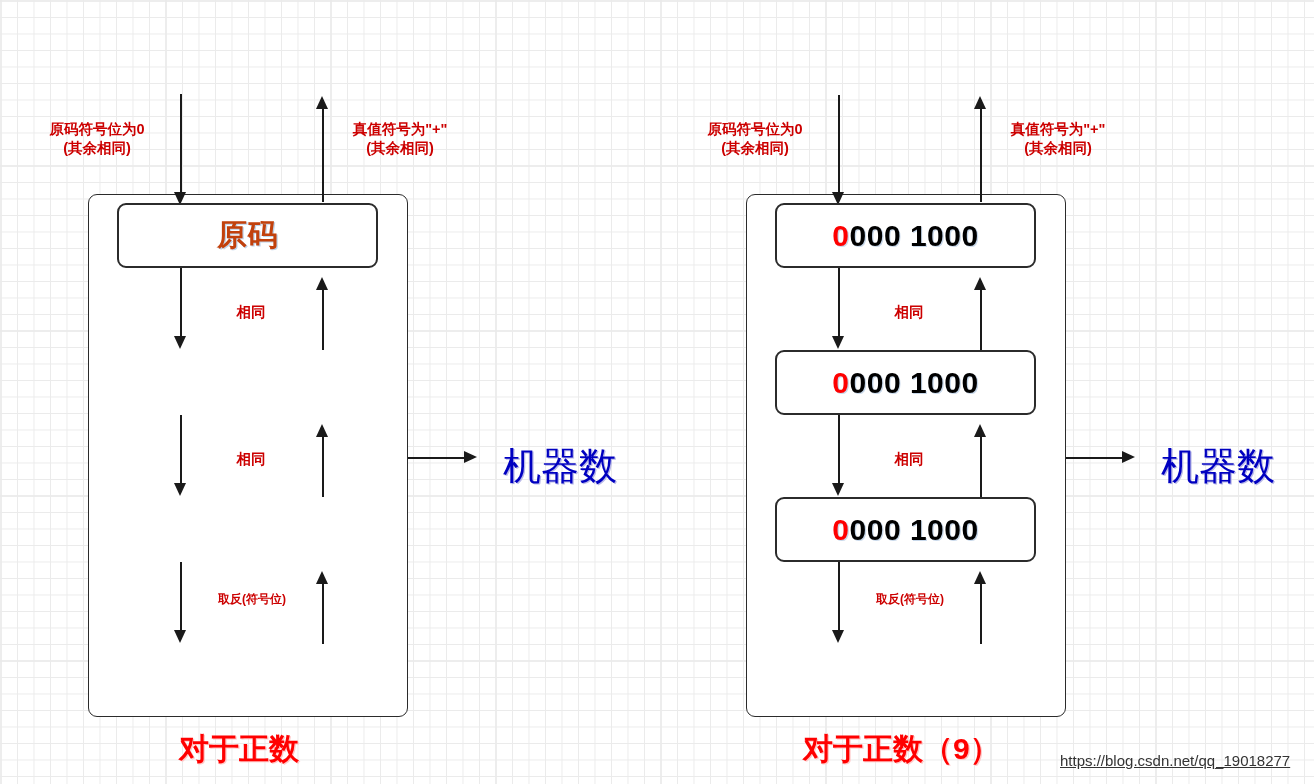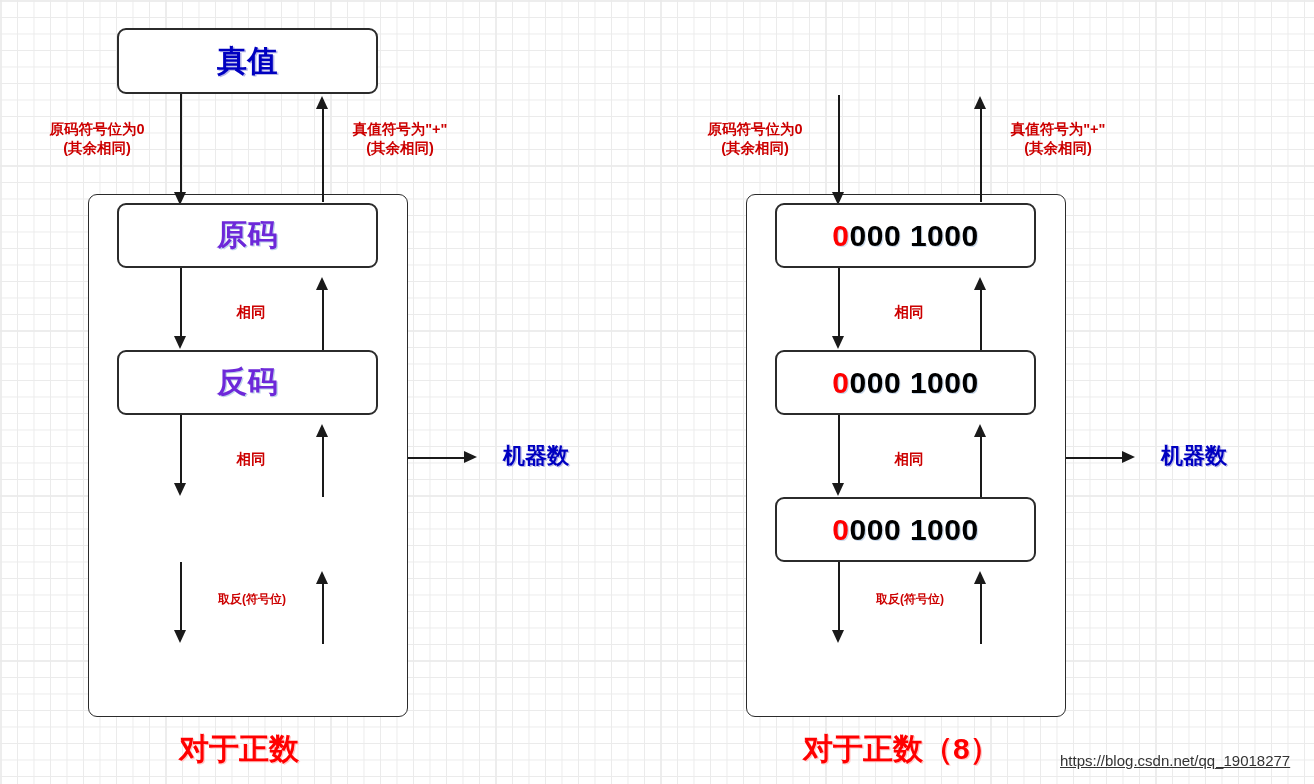--- a/index.html
+++ b/index.html
@@ -50,21 +50,21 @@
     z-index: 2;
   }
 
   .node-label {
     font-weight: bold;
     letter-spacing: 0.5px;
     white-space: nowrap;
   }
   .lbl-cn {
     font-size: 30px;
-    color: #6d28d9;
+    color: #c2410c;
     text-shadow: 1.2px 1.2px 0 #bfd4ea;
   }
   .lbl-cn.blue {
     color: #0000c0;
     text-shadow: 1.4px 1.4px 0 #b9b9e8;
   }
   .lbl-bits {
     font-size: 30px;
     color: #000000;
     text-shadow: 1.2px 1.2px 0 #c8d8ea;
@@ -121,22 +121,22 @@
     text-align: center;
     white-space: pre-line;
     z-index: 5;
   }
   .edge-label.small {
     font-size: 12px;
   }
   .out-label {
     position: absolute;
     color: #0000c0;
-    font-weight: bold;
-    font-size: 22px;
+    font-weight: normal;
+    font-size: 38px;
     white-space: nowrap;
     text-shadow: 1.3px 1.3px 0 #b9b9e8;
     z-index: 5;
     text-align: center;
   }
   .caption {
     position: absolute;
     color: #ff0000;
     font-weight: bold;
     font-size: 30px;
@@ -151,41 +151,35 @@
     white-space: nowrap;
     z-index: 6;
     text-decoration: underline;
   }
 </style>
 </head>
 <body>
 
 <div id="canvas">
 
-  <div class="node" style="left:117px; top:28px; width:261px; height:66px;">
-    <span class="node-label lbl-cn blue">真值</span>
-  </div>
 
   <div class="vline" style="left:180px; top:94px; height:100px;"></div>
   <div class="arrow-down" style="left:174px; top:192px;"></div>
   <div class="edge-label" style="left:22px; top:120px; width:150px;">原码符号位为0
 (其余相同)</div>
 
   <div class="vline" style="left:322px; top:100px; height:102px;"></div>
   <div class="arrow-up" style="left:316px; top:96px;"></div>
   <div class="edge-label" style="left:334px; top:120px; width:132px;">真值符号为"+"
 (其余相同)</div>
 
   <div class="group-box" style="left:88px; top:194px; width:320px; height:523px;"></div>
 
   <div class="node" style="left:117px; top:203px; width:261px; height:65px;">
     <span class="node-label lbl-cn">原码</span>
-  </div>
-  <div class="node" style="left:117px; top:350px; width:261px; height:65px;">
-    <span class="node-label lbl-cn">反码</span>
   </div>
 
   <div class="vline" style="left:180px; top:268px; height:69px;"></div>
   <div class="arrow-down" style="left:174px; top:336px;"></div>
   <div class="vline" style="left:322px; top:281px; height:69px;"></div>
   <div class="arrow-up" style="left:316px; top:277px;"></div>
   <div class="edge-label" style="left:216px; top:303px; width:70px;">相同</div>
 
   <div class="vline" style="left:180px; top:415px; height:69px;"></div>
   <div class="arrow-down" style="left:174px; top:483px;"></div>
@@ -243,17 +237,17 @@
   <div class="vline" style="left:838px; top:562px; height:69px;"></div>
   <div class="arrow-down" style="left:832px; top:630px;"></div>
   <div class="vline" style="left:980px; top:575px; height:69px;"></div>
   <div class="arrow-up" style="left:974px; top:571px;"></div>
   <div class="edge-label small" style="left:848px; top:592px; width:124px;">取反(符号位)</div>
 
   <div class="hline" style="left:1066px; top:457px; width:58px;"></div>
   <div class="arrow-right" style="left:1122px; top:451px;"></div>
   <div class="out-label" style="left:1161px; top:441px;">机器数</div>
 
-  <div class="caption" style="left:803px; top:729px;">对于正数（8）</div>
+  <div class="caption" style="left:803px; top:729px;">对于正数（9）</div>
 
   <div class="watermark" style="left:1060px; top:752px;">https://blog.csdn.net/qq_19018277</div>
 
 </div>
 
 </body></html>

